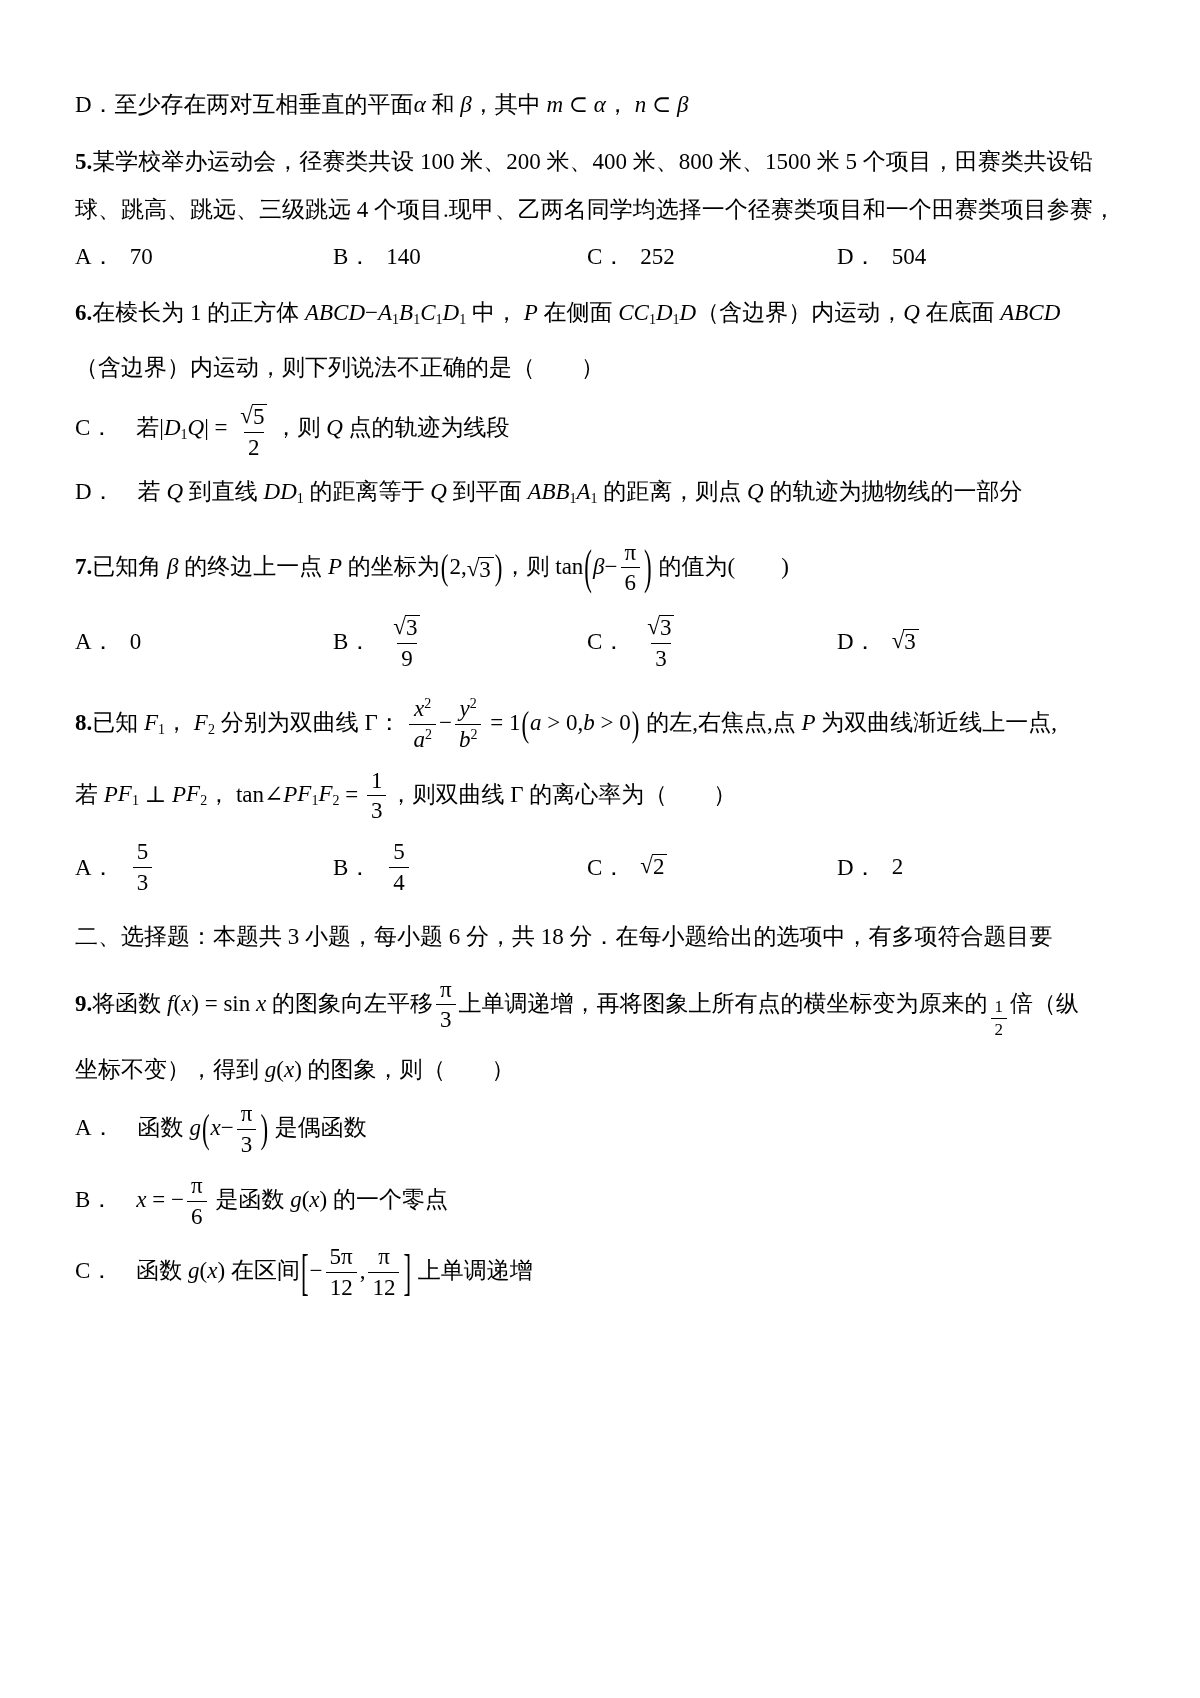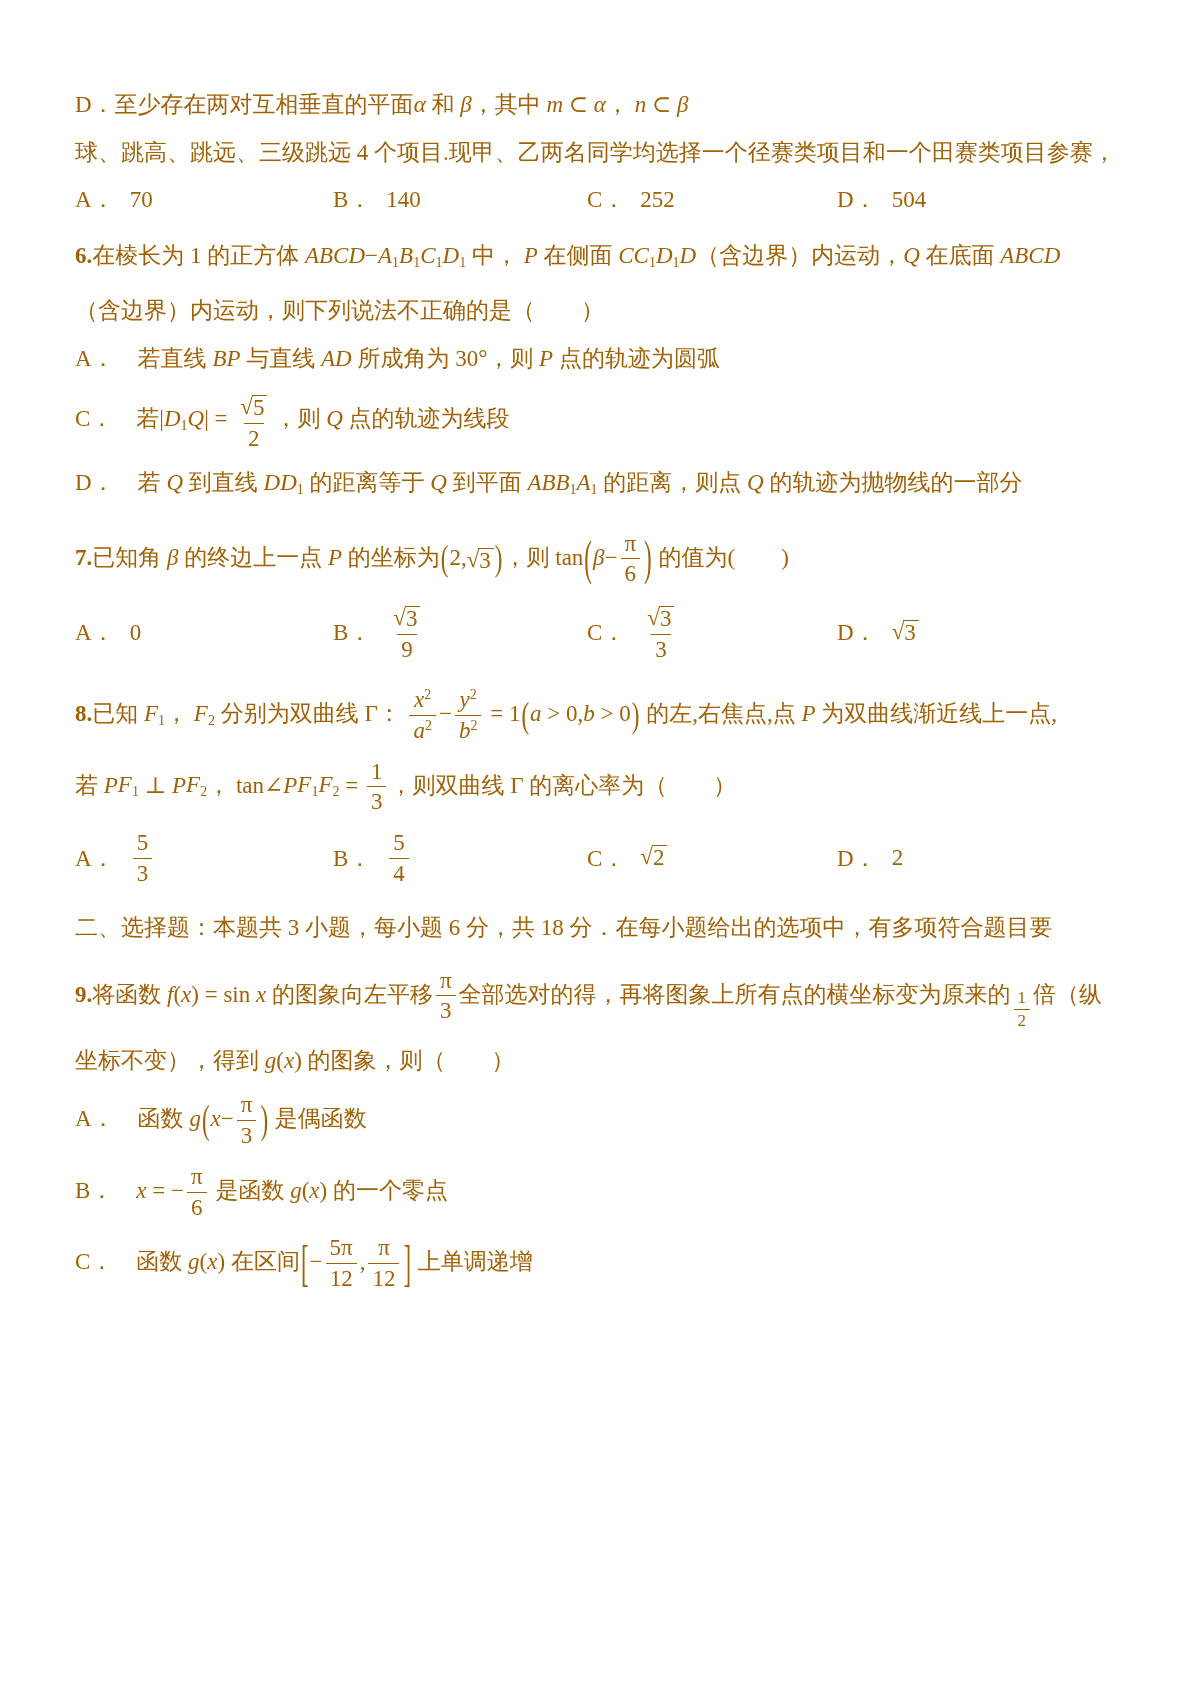--- a/index.html
+++ b/index.html
@@ -1,21 +1,21 @@
 <!DOCTYPE html>
 <html><head>
 <meta charset="utf-8">
 <style>
   html,body{margin:0;padding:0;}
   body{width:1200px;height:1698px;background:#ffffff;overflow:hidden;}
   .page{
     box-sizing:border-box;width:1200px;height:1698px;
     padding:88px 68px 40px 75px;
     font-family:"Liberation Serif","DejaVu Serif",serif;
-    font-size:23px;color:#a16207;
+    font-size:23px;color:#000000;
   }
   .row{margin:0 0 15px 0;line-height:33px;}
   .row.mt-lg{margin-top:24px;}
   .row.bold .cn{font-weight:normal;}
   .cn{font-family:"Liberation Serif","DejaVu Serif",serif;}
   .rm{font-family:"Liberation Serif","DejaVu Serif",serif;}
   .it{font-style:italic;}
   .qnum{font-weight:bold;}
   .base{white-space:nowrap;}
   .sb{font-size:14px;vertical-align:-0.32em;font-style:normal;}
@@ -32,20 +32,21 @@
        transform-origin:center;line-height:1;padding:0 1px;}
   .opts{display:grid;grid-template-columns:258px 254px 250px 1fr;align-items:center;margin:0 0 15px 0;}
   .cell{display:flex;align-items:center;}
   .olab{margin-right:15px;}
 </style>
 </head>
 <body>
 
 <main class="page" id="doc">
     <div class="row"><span class="cn">D．至少存在两对互相垂直的平面</span><span class="it">α</span><span class="cn"> 和 </span><span class="it">β</span><span class="cn">，其中 </span><span class="it">m</span><span class="rm"> ⊂ </span><span class="it">α</span><span class="cn">， </span><span class="it">n</span><span class="rm"> ⊂ </span><span class="it">β</span></div>
+    <div class="row mt-lg"><span class="cn qnum">5.</span><span class="cn">某学校举办运动会，径赛类共设 100 米、200 米、400 米、800 米、1500 米 5 个项目，田赛类共设铅</span></div>
     <div class="row"><span class="cn">球、跳高、跳远、三级跳远 4 个项目.现甲、乙两名同学均选择一个径赛类项目和一个田赛类项目参赛，</span></div>
     <div class="opts">
       <span class="cell">
         <span class="olab cn">A．</span>
         <span class="rm">70</span>
       </span>
       <span class="cell">
         <span class="olab cn">B．</span>
         <span class="rm">140</span>
       </span>
@@ -53,21 +54,20 @@
         <span class="olab cn">C．</span>
         <span class="rm">252</span>
       </span>
       <span class="cell">
         <span class="olab cn">D．</span>
         <span class="rm">504</span>
       </span>
     </div>
     <div class="row mt-lg"><span class="cn qnum">6.</span><span class="cn">在棱长为 1 的正方体 </span><span class="it">ABCD</span><span class="rm">−</span><span class="base"><span class="it">A</span><span class="sb">1</span></span><span class="base"><span class="it">B</span><span class="sb">1</span></span><span class="base"><span class="it">C</span><span class="sb">1</span></span><span class="base"><span class="it">D</span><span class="sb">1</span></span><span class="cn"> 中， </span><span class="it">P</span><span class="cn"> 在侧面 </span><span class="it">C</span><span class="base"><span class="it">C</span><span class="sb">1</span></span><span class="base"><span class="it">D</span><span class="sb">1</span></span><span class="it">D</span><span class="cn">（含边界）内运动，</span><span class="it">Q</span><span class="cn"> 在底面 </span><span class="it">ABCD</span></div>
     <div class="row"><span class="cn">（含边界）内运动，则下列说法不正确的是（　　）</span></div>
-    <div class="row"><span class="cn">A．　若直线 </span><span class="it">BP</span><span class="cn"> 与直线 </span><span class="it">AD</span><span class="cn"> 所成角为 30°，则 </span><span class="it">P</span><span class="cn"> 点的轨迹为圆弧</span></div>
     <div class="row"><span class="cn">C．　若</span><span class="rm">|</span><span class="base"><span class="it">D</span><span class="sb">1</span></span><span class="it">Q</span><span class="rm">| = </span><span class="frac">
         <span class="num"><span class="sqrt">
             <span class="rs">√</span>
             <span class="rb"><span class="rm">5</span></span>
           </span></span>
         <span class="den"><span class="rm">2</span></span>
       </span><span class="cn">，则 </span><span class="it">Q</span><span class="cn"> 点的轨迹为线段</span></div>
     <div class="row"><span class="cn">D．　若 </span><span class="it">Q</span><span class="cn"> 到直线 </span><span class="it">D</span><span class="base"><span class="it">D</span><span class="sb">1</span></span><span class="cn"> 的距离等于 </span><span class="it">Q</span><span class="cn"> 到平面 </span><span class="it">AB</span><span class="base"><span class="it">B</span><span class="sb">1</span></span><span class="base"><span class="it">A</span><span class="sb">1</span></span><span class="cn"> 的距离，则点 </span><span class="it">Q</span><span class="cn"> 的轨迹为抛物线的一部分</span></div>
     <div class="row mt-lg"><span class="cn qnum">7.</span><span class="cn">已知角 </span><span class="it">β</span><span class="cn"> 的终边上一点 </span><span class="it">P</span><span class="cn"> 的坐标为</span><span class="big" style="--s: 1.6;">(</span><span class="rm">2,</span><span class="sqrt">
         <span class="rs">√</span>
@@ -144,21 +144,21 @@
       </span>
       <span class="cell">
         <span class="olab cn">D．</span>
         <span class="rm">2</span>
       </span>
     </div>
     <div class="row mt-lg bold"><span class="cn">二、选择题：本题共 3 小题，每小题 6 分，共 18 分．在每小题给出的选项中，有多项符合题目要</span></div>
     <div class="row mt-lg"><span class="cn qnum">9.</span><span class="cn">将函数 </span><span class="it">f</span><span class="rm">(</span><span class="it">x</span><span class="rm">) = sin </span><span class="it">x</span><span class="cn"> 的图象向左平移</span><span class="frac">
         <span class="num"><span class="rm">π</span></span>
         <span class="den"><span class="rm">3</span></span>
-      </span><span class="cn">全部选对的得，再将图象上所有点的横坐标变为原来的</span><span class="frac frac-sm">
+      </span><span class="cn">上单调递增，再将图象上所有点的横坐标变为原来的</span><span class="frac frac-sm">
         <span class="num"><span class="rm">1</span></span>
         <span class="den"><span class="rm">2</span></span>
       </span><span class="cn">倍（纵</span></div>
     <div class="row"><span class="cn">坐标不变），得到 </span><span class="it">g</span><span class="rm">(</span><span class="it">x</span><span class="rm">)</span><span class="cn"> 的图象，则（　　）</span></div>
     <div class="row"><span class="cn">A．　函数 </span><span class="it">g</span><span class="big" style="--s: 1.7;">(</span><span class="it">x</span><span class="rm">−</span><span class="frac">
         <span class="num"><span class="rm">π</span></span>
         <span class="den"><span class="rm">3</span></span>
       </span><span class="big" style="--s: 1.7;">)</span><span class="cn"> 是偶函数</span></div>
     <div class="row"><span class="cn">B．　</span><span class="it">x</span><span class="rm"> = −</span><span class="frac">
         <span class="num"><span class="rm">π</span></span>

